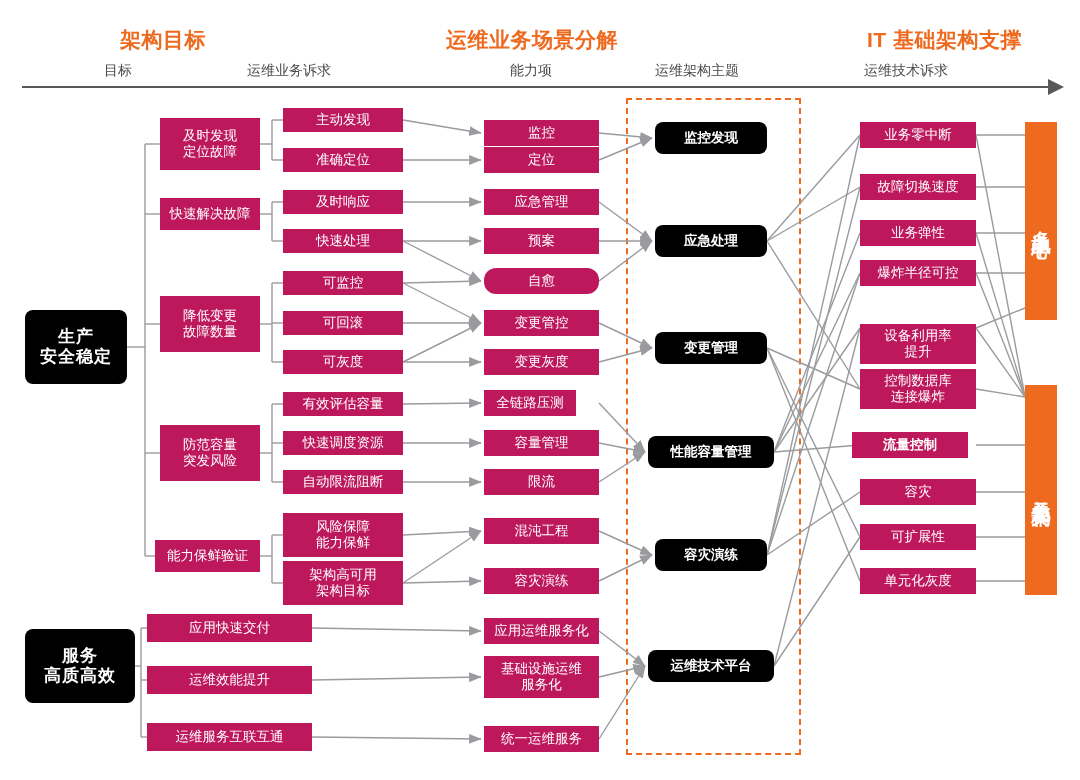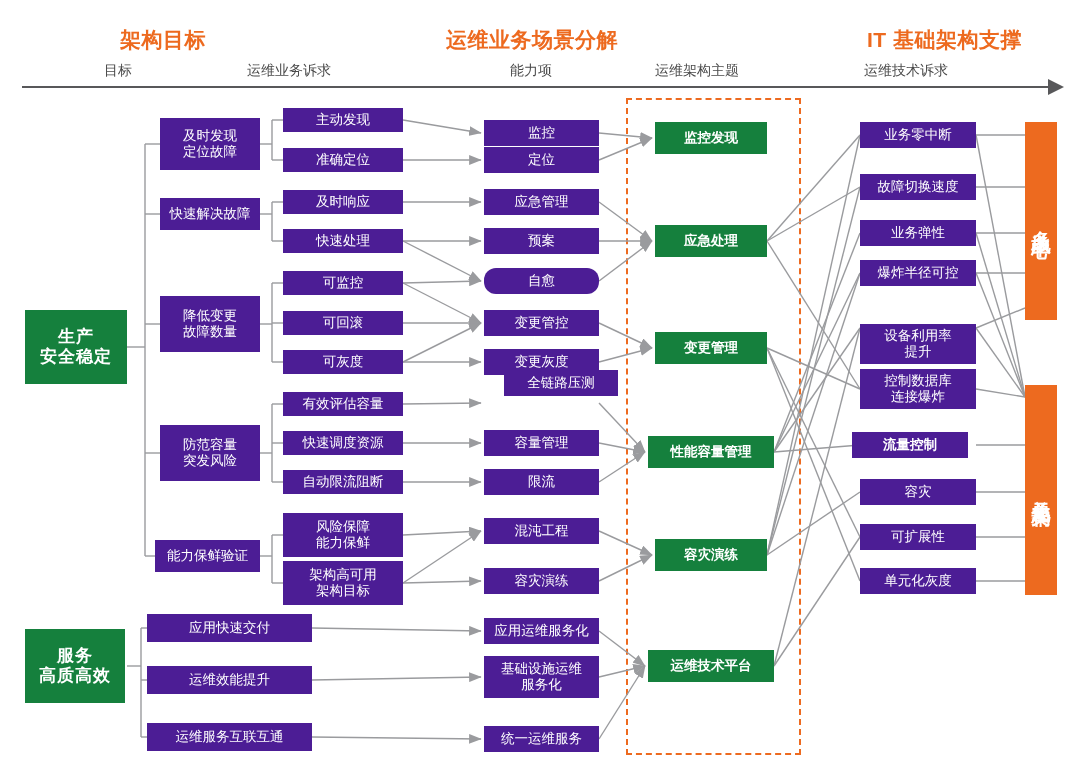--- a/index.html
+++ b/index.html
@@ -50,22 +50,22 @@
     display: flex;
     align-items: center;
     justify-content: center;
     text-align: center;
     color: #ffffff;
     line-height: 1.18;
     white-space: pre-line;
     font-size: 13.5px;
     z-index: 5;
   }
-  .gray  { background: #4c1d95; }
-  .orange{ background: #15803d; font-weight: bold; }
+  .gray  { background: #be185d; }
+  .orange{ background: #000000; font-weight: bold; border-radius: 8px; }
   .vbar {
     position: absolute;
     background: #ED6A1F;
     color: #ffffff;
     font-weight: bold;
     font-size: 19px;
     writing-mode: vertical-rl;
     text-orientation: upright;
     display: flex;
     align-items: center;
@@ -220,21 +220,21 @@
         <path d="M976,581 L1025,581"></path>
         <path d="M976,233 L1025,397"></path>
         <path d="M976,273 L1025,397"></path>
         <path d="M976,135 L1025,397"></path>
       </g>
   </svg>
 
   <div id="boxes">
       <div class="box orange goal" style="left: 25px; top: 310px; width: 102px; height: 74px;">生产
 安全稳定</div>
-      <div class="box orange goal" style="left: 25px; top: 629px; width: 100px; height: 74px;">服务
+      <div class="box orange goal" style="left: 25px; top: 629px; width: 110px; height: 74px;">服务
 高质高效</div>
       <div class="box gray" style="left: 160px; top: 118px; width: 100px; height: 52px;">及时发现
 定位故障</div>
       <div class="box gray" style="left: 160px; top: 198px; width: 100px; height: 32px;">快速解决故障</div>
       <div class="box gray" style="left: 160px; top: 296px; width: 100px; height: 56px;">降低变更
 故障数量</div>
       <div class="box gray" style="left: 160px; top: 425px; width: 100px; height: 56px;">防范容量
 突发风险</div>
       <div class="box gray" style="left: 155px; top: 540px; width: 105px; height: 32px;">能力保鲜验证</div>
       <div class="box gray" style="left: 147px; top: 614px; width: 165px; height: 28px;">应用快速交付</div>
@@ -254,21 +254,21 @@
 能力保鲜</div>
       <div class="box gray" style="left: 283px; top: 561px; width: 120px; height: 44px;">架构高可用
 架构目标</div>
       <div class="box gray" style="left: 484px; top: 120px; width: 115px; height: 26px;">监控</div>
       <div class="box gray" style="left: 484px; top: 147px; width: 115px; height: 26px;">定位</div>
       <div class="box gray" style="left: 484px; top: 189px; width: 115px; height: 26px;">应急管理</div>
       <div class="box gray" style="left: 484px; top: 228px; width: 115px; height: 26px;">预案</div>
       <div class="box gray" style="left: 484px; top: 268px; width: 115px; height: 26px; border-radius: 12px;">自愈</div>
       <div class="box gray" style="left: 484px; top: 310px; width: 115px; height: 26px;">变更管控</div>
       <div class="box gray" style="left: 484px; top: 349px; width: 115px; height: 26px;">变更灰度</div>
-      <div class="box gray" style="left: 484px; top: 370px; width: 114px; height: 26px; margin-left: 20px;">全链路压测</div>
+      <div class="box gray" style="left: 484px; top: 390px; width: 92px; height: 26px;">全链路压测</div>
       <div class="box gray" style="left: 484px; top: 430px; width: 115px; height: 26px;">容量管理</div>
       <div class="box gray" style="left: 484px; top: 469px; width: 115px; height: 26px;">限流</div>
       <div class="box gray" style="left: 484px; top: 518px; width: 115px; height: 26px;">混沌工程</div>
       <div class="box gray" style="left: 484px; top: 568px; width: 115px; height: 26px;">容灾演练</div>
       <div class="box gray" style="left: 484px; top: 618px; width: 115px; height: 26px;">应用运维服务化</div>
       <div class="box gray" style="left: 484px; top: 656px; width: 115px; height: 42px;">基础设施运维
 服务化</div>
       <div class="box gray" style="left: 484px; top: 726px; width: 115px; height: 26px;">统一运维服务</div>
       <div class="box orange" style="left: 655px; top: 122px; width: 112px; height: 32px;">监控发现</div>
       <div class="box orange" style="left: 655px; top: 225px; width: 112px; height: 32px;">应急处理</div>

